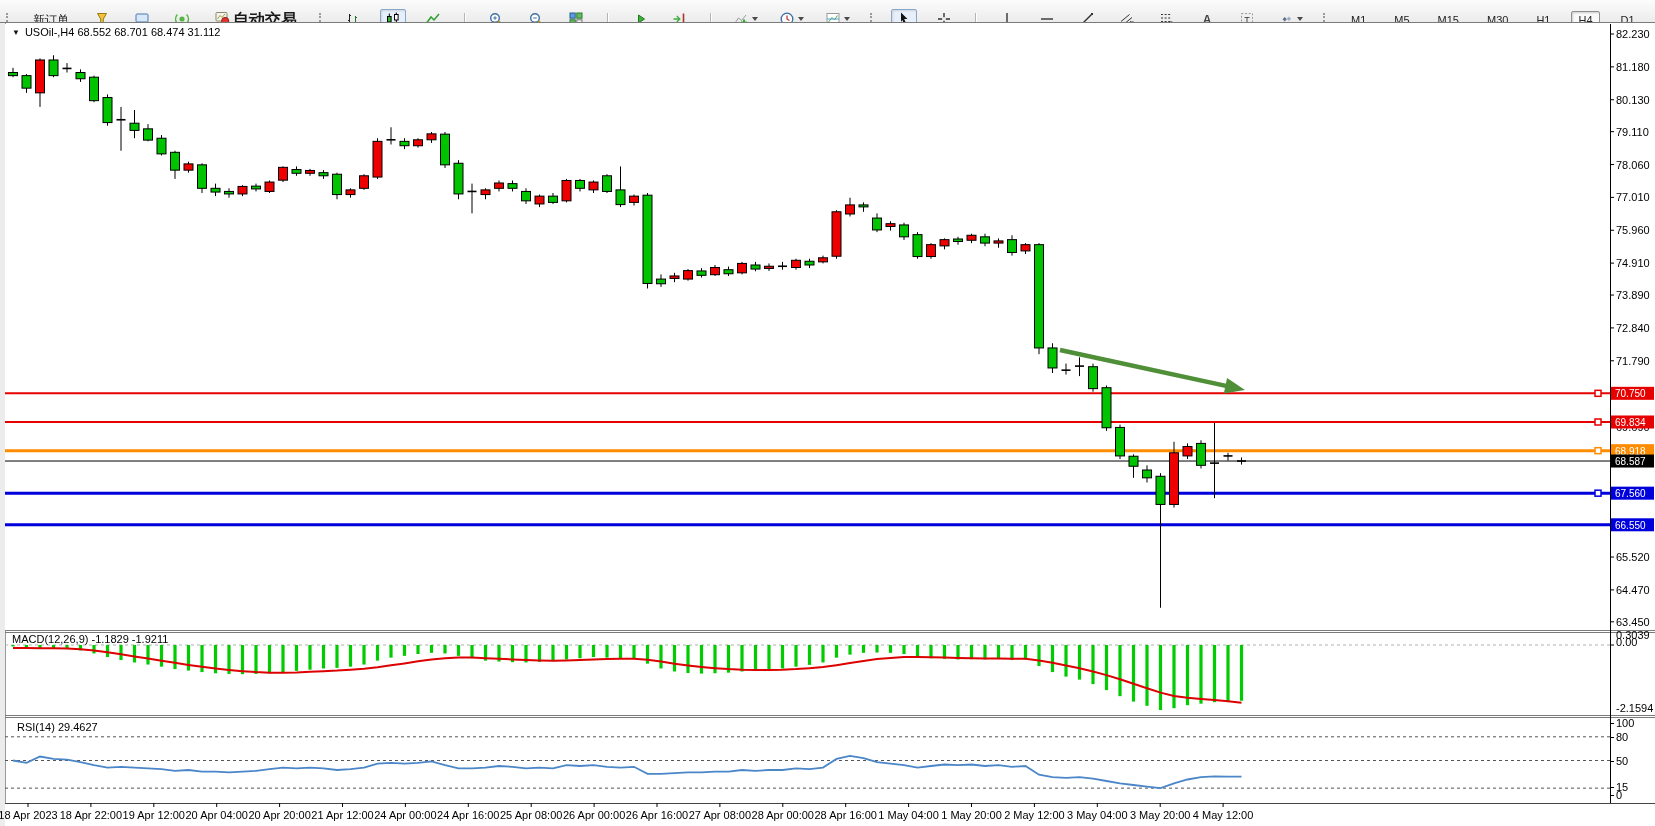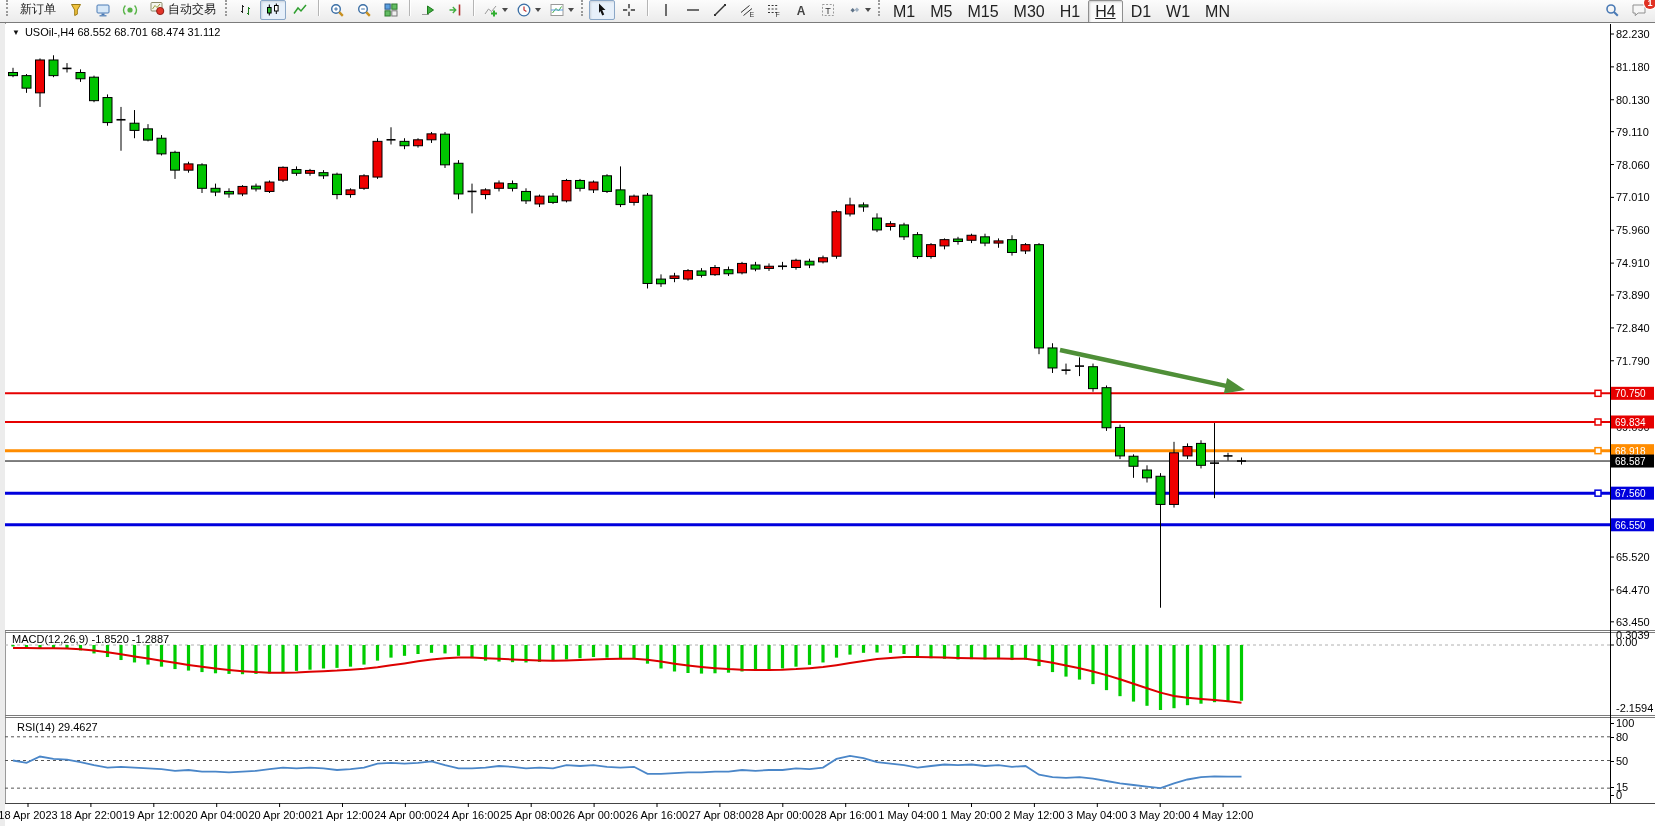--- a/index.html
+++ b/index.html
@@ -1,28 +1,28 @@
 <!DOCTYPE html>
 <html><head>
 <meta charset="utf-8">
 <style>
   html,body{margin:0;padding:0;background:#fff;}
   body{width:1655px;height:826px;overflow:hidden;font-family:"Liberation Sans","DejaVu Sans",sans-serif;position:relative;}
   
-  .tb{box-sizing:border-box;display:flex;align-items:flex-start;height:30px;width:1655px;
-      background:linear-gradient(#fcfcfc,#e6e6e6);border-bottom:1px solid #8f8f8f;padding:0 3px;gap:1px;}
+  .tb{box-sizing:border-box;display:flex;align-items:flex-end;height:30px;width:1655px;
+      background:linear-gradient(#fcfcfc,#e6e6e6);border-bottom:1px solid #8f8f8f;padding:0 3px;gap:14px;}
   .tb .ico{width:24px;height:18px;display:inline-flex;align-items:center;justify-content:center;
       border:1px solid transparent;border-radius:2px;flex:0 0 auto;}
   .tb .ico svg{display:block;}
   .tb .pressed{border:1px solid #8ba7c7;background:#e7f0fa;box-shadow:inset 1px 1px 2px rgba(0,0,0,.12);text-decoration:underline;}
   .tb .tbtxt{font-size:12px;color:#1a1a1a;padding:0 6px;height:18px;display:inline-flex;align-items:center;white-space:nowrap;}
-  .tb .btnico{display:inline-flex;align-items:center;height:18px;padding:0 5px;gap:3px;font-size:12px;color:#1a1a1a;white-space:nowrap;}
+  .tb .btnico{display:inline-flex;align-items:center;height:18px;padding:0 5px;gap:3px;font-size:16px;color:#1a1a1a;white-space:nowrap;font-weight:bold;}
   .tb .sep{width:1px;height:16px;background:#b5b5b5;box-shadow:1px 0 0 #fff;margin:0 4px;flex:0 0 auto;}
   .tb .grip{width:0;height:16px;border-left:2px dotted #9a9a9a;margin:0 5px 0 3px;flex:0 0 auto;}
-  .tb .tf{font-size:16px;color:#222;padding:2px 6px;border:1px solid transparent;border-radius:2px;white-space:nowrap;}
+  .tb .tf{font-size:11px;color:#222;padding:2px 6px;border:1px solid transparent;border-radius:2px;white-space:nowrap;}
   .tb .tf.pressed{background:#fafafa;border:1px solid #8f8f8f;box-shadow:inset 1px 1px 2px rgba(0,0,0,.18);}
   .tb .spacer{flex:1 1 auto;}
   .caret{width:0;height:0;border-left:3px solid transparent;border-right:3px solid transparent;border-top:4px solid #4a4a4a;margin-left:3px;}
   .badgewrap{position:relative;}
   .badge{position:absolute;top:-4px;right:-5px;background:#e03224;color:#fff;font-size:9px;font-weight:bold;
          border-radius:8px;min-width:12px;height:12px;line-height:12px;text-align:center;box-shadow:0 0 0 1px #fff;}
   
   #chart-wrap{position:absolute;top:22px;left:0;width:1655px;height:804px;background:#fff;}
   #chart-svg{position:absolute;top:0;left:0;}
   .overlay{position:absolute;font-size:11px;color:#000;white-space:nowrap;z-index:5;}
@@ -630,15 +630,15 @@
       <text x="1097.3" y="797" font-size="11" fill="#000" text-anchor="middle">3 May 04:00</text>
       <line x1="1160.2" y1="781" x2="1160.2" y2="785" stroke="#000"></line>
       <text x="1160.2" y="797" font-size="11" fill="#000" text-anchor="middle">3 May 20:00</text>
       <line x1="1223.1" y1="781" x2="1223.1" y2="785" stroke="#000"></line>
       <text x="1223.1" y="797" font-size="11" fill="#000" text-anchor="middle">4 May 12:00</text>
     </svg>
   <div class="overlay" id="chart-title">
     <span class="dd">▼</span>
     <span>USOil-,H4  68.552 68.701 68.474 31.112</span>
   </div>
-  <div class="overlay" id="macd-label">MACD(12,26,9) -1.8520 -1.2887</div>
+  <div class="overlay" id="macd-label">MACD(12,26,9) -1.1829 -1.9211</div>
   <div class="overlay" id="rsi-label">RSI(14) 29.4627</div>
 </div>
 
 </body></html>

